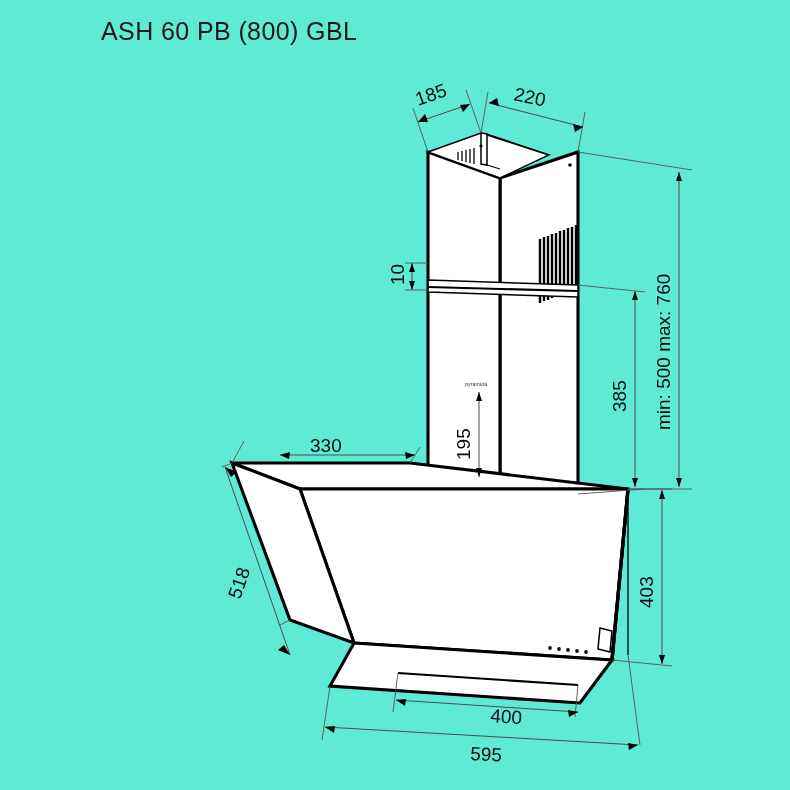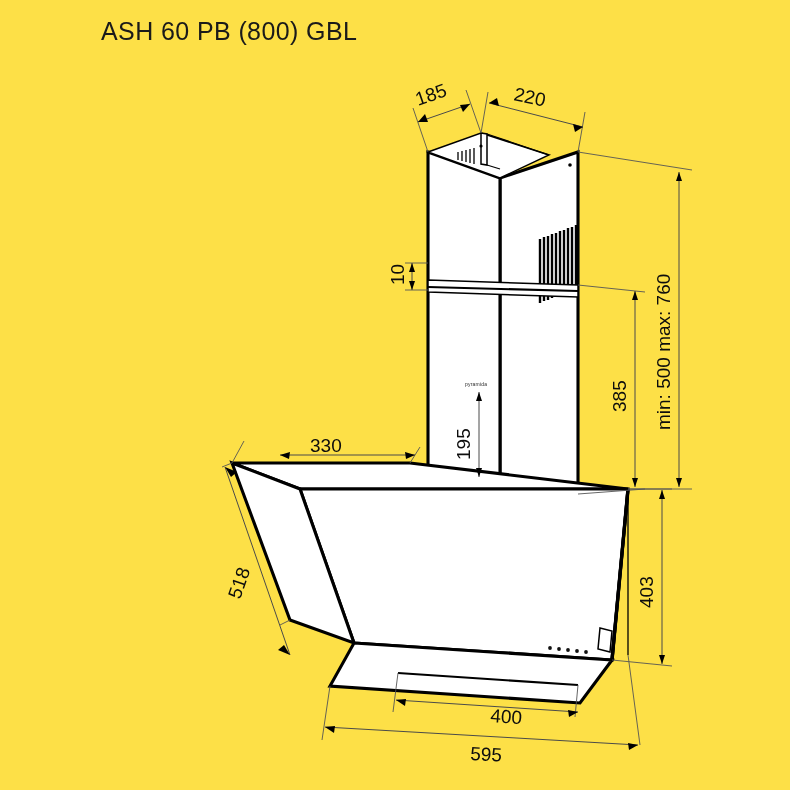--- a/index.html
+++ b/index.html
@@ -10,21 +10,21 @@
   body {
     width: 790px;
     height: 790px;
     font-family: "Liberation Sans", sans-serif;
     overflow: hidden;
   }
   #drawing-root {
     position: relative;
     width: 790px;
     height: 790px;
-    background: #fde047;
+    background: #5eead4;
   }
   svg#tech-drawing {
     display: block;
     width: 790px;
     height: 790px;
   }
   .title-text {
     font-family: "Liberation Sans", sans-serif;
     font-size: 25px;
     fill: #1a1a1a;

